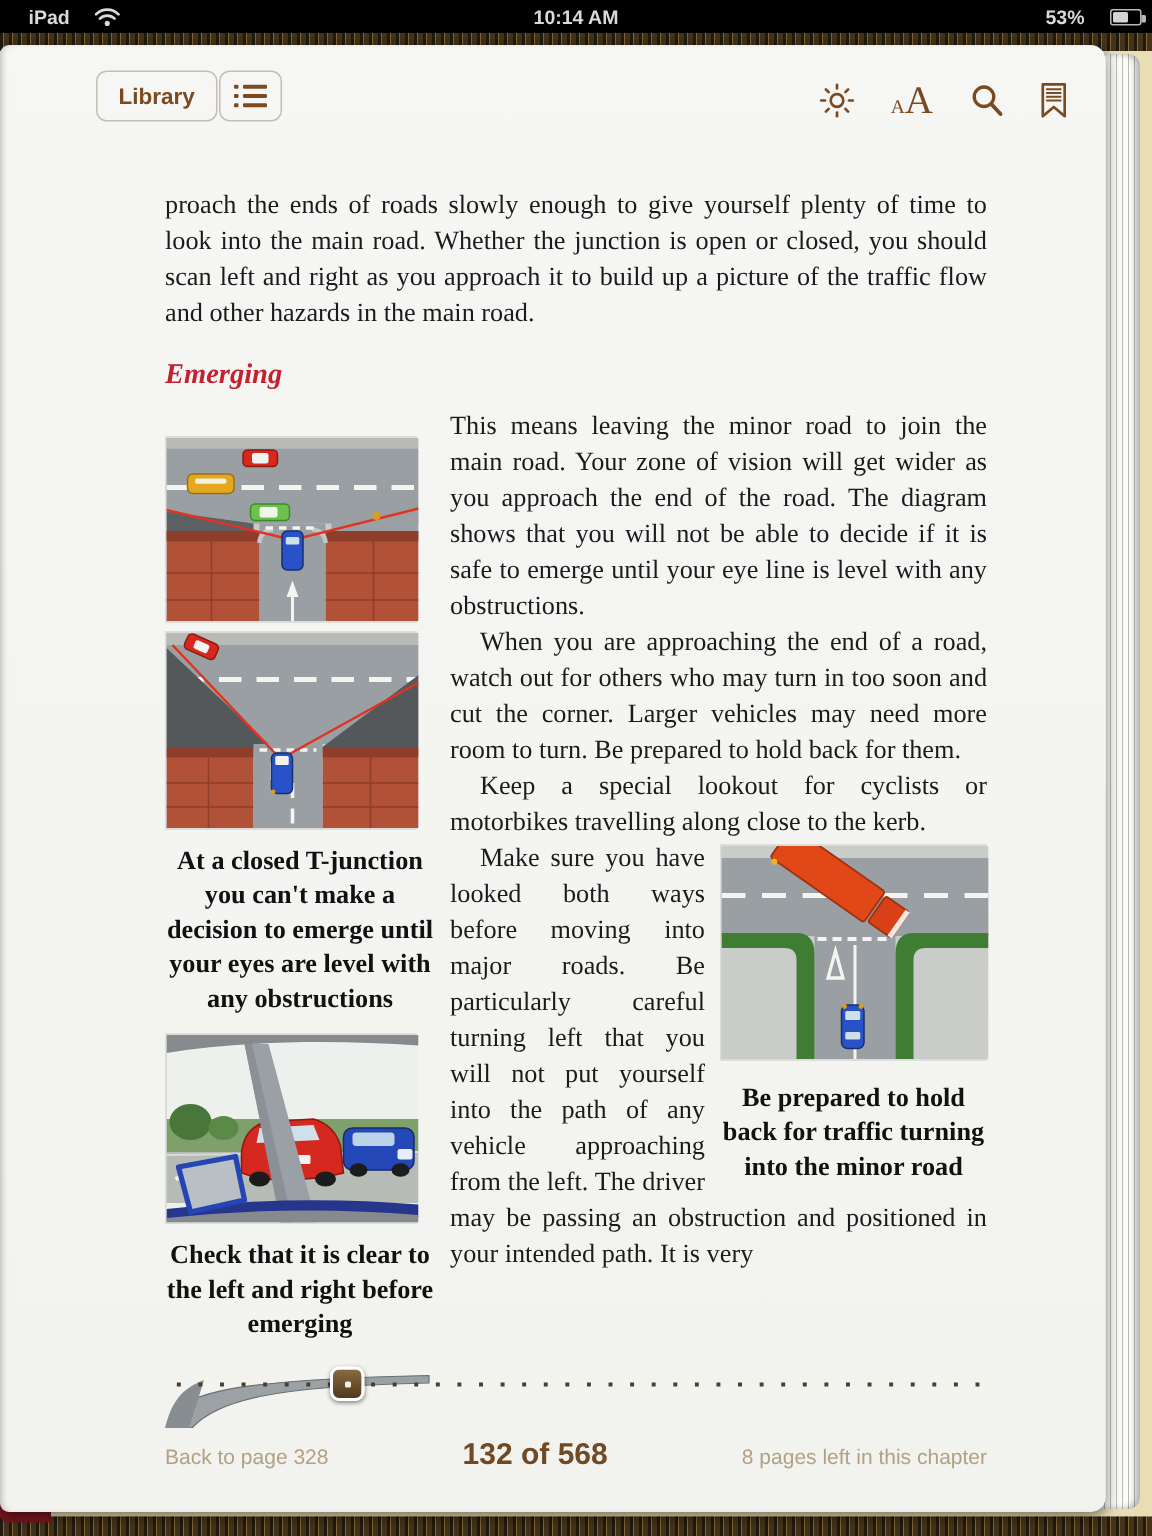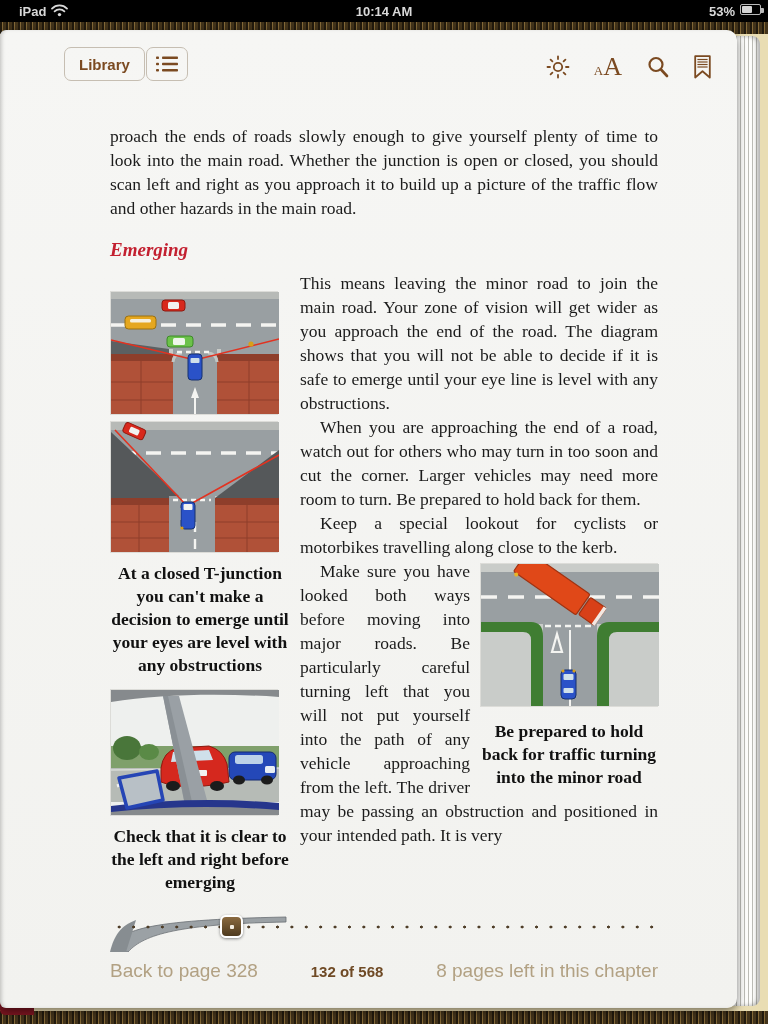--- a/index.html
+++ b/index.html
@@ -9,21 +9,21 @@
     background:#e9ddb3;
     font-family:"Liberation Sans", sans-serif;
   }
   
   .statusbar {
     position:absolute; top:0; left:0; right:0; height:22px; background:#000;
     color:#d9d9d9; font-size:13px; font-weight:bold;
     display:flex; align-items:center; justify-content:space-between; padding:0 7px;
     z-index:30;
   }
-  .sb-group { display:flex; gap:5px;padding-left:12px; }
+  .sb-group { display:flex; align-items:center; gap:17px;padding-left:12px; }
   .sb-time { position:absolute; left:0; right:0; text-align:center; }
   .batt { position:relative; width:21px; height:11px; border:1px solid #b9b9b9; border-radius:2px; }
   .batt-fill { position:absolute; left:1px; top:1px; bottom:1px; width:50%; background:#d4d4d4; border-radius:1px; }
   .batt-nub { position:absolute; right:-4px; top:3px; width:3px; height:5px; background:#b9b9b9; border-radius:0 1px 1px 0; }
   
   .wood-top, .wood-bottom {
     position:absolute; left:0; right:0; z-index:1;
     background:#3d2f18;
     background-image:repeating-linear-gradient(90deg, rgba(0,0,0,.45) 0 2px, rgba(189,152,82,.55) 2px 3px, rgba(90,70,35,.2) 3px 6px);
   }
@@ -89,22 +89,22 @@
     background-size:14.4px 4px; background-repeat:repeat-x; background-position:0 center;
     cursor:pointer;
   }
   .thumb {
     position:absolute; left:108px; top:-10px; width:23px; height:23px;
     background:linear-gradient(#8a6a40, #4e3a1e); border:2px solid #fff; border-radius:6px;
     box-shadow:0 1px 3px rgba(0,0,0,.45); cursor:pointer;
   }
   .thumb-dot { position:absolute; left:50%; top:50%; width:4px; height:4px; margin:-2px 0 0 -2px; background:#f3ede2; border-radius:1px; }
   .footer-labels { display:flex; justify-content:space-between; align-items:baseline; margin-top:17px; }
-  .f-muted { color:#b2a183; font-size:19px; }
-  .f-pos { color:#6f4a25; font-weight:bold; font-size:15px;margin-top:17px; }
+  .f-muted { color:#b2a183; font-size:14px; }
+  .f-pos { color:#6f4a25; font-weight:bold; font-size:20px;margin-top:17px; }
   a.f-muted { text-decoration:none; cursor:pointer; }
 </style>
 </head>
 <body>
 
 <div class="screen">
 
   <div class="statusbar">
     <span class="sb-group">
       <span>iPad</span>

